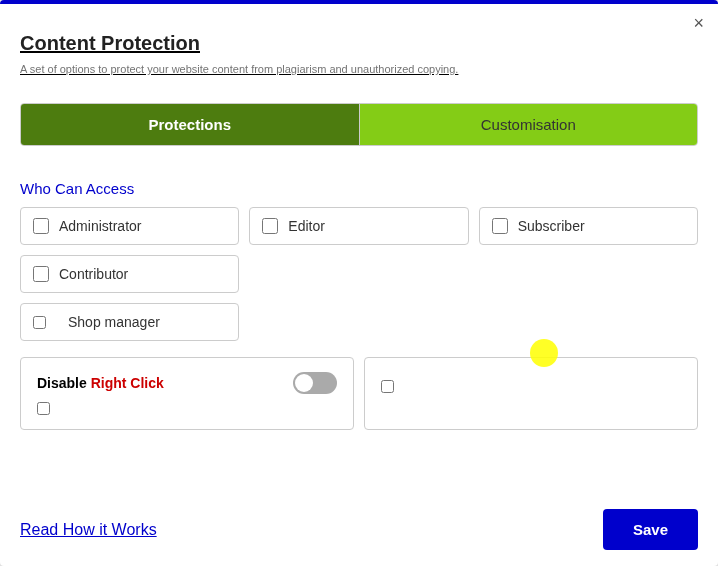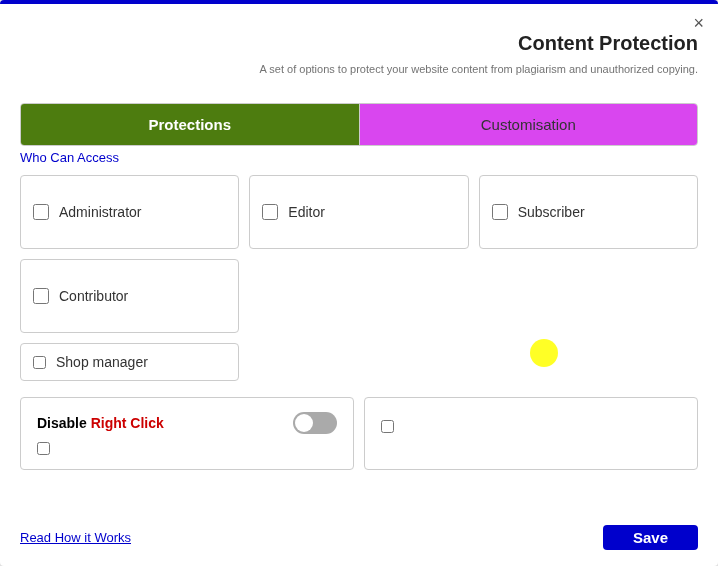--- a/index.html
+++ b/index.html
@@ -28,21 +28,22 @@
       right: 14px;
       font-size: 18px;
       cursor: pointer;
       color: #555;
       background: none;
       border: none;
       line-height: 1;
     }
     .modal-header {
       padding: 28px 20px 10px;
-      text-align: right;
+      text-align: left;
+      text-decoration: underline;
     }
     .modal-title {
       font-size: 20px;
       font-weight: bold;
       color: #222;
       margin-bottom: 8px;
     }
     .modal-subtitle {
       font-size: 11px;
       color: #737373;
@@ -54,50 +55,50 @@
       border-radius: 4px;
       overflow: hidden;
     }
     .tab {
       flex: 1;
       padding: 12px 0;
       text-align: center;
       font-size: 15px;
       cursor: pointer;
       border: none;
-      background: #d946ef;
+      background: #84cc16;
       color: #333;
     }
     .tab.active {
       background: #4d7c0f;
       color: #fff;
       font-weight: bold;
     }
     .tab-divider {
       width: 1px;
       background: #ccc;
     }
     .section-label {
-      margin: 4px 20px 10px;
-      font-size: 13px;
+      margin: 34px 20px 10px;
+      font-size: 15px;
       color: #0000cc;
       font-weight: 500;
     }
     .checkboxes-grid {
       display: grid;
       grid-template-columns: 1fr 1fr 1fr;
       gap: 10px;
       margin: 0 20px;
     }
     .checkbox-item {
       display: flex;
       align-items: center;
       border: 1px solid #ccc;
       border-radius: 4px;
-      padding: 28px 12px;
+      padding: 10px 12px;
       gap: 10px;
     }
     .checkbox-item input[type="checkbox"] {
       width: 16px;
       height: 16px;
       cursor: pointer;
       accent-color: #0000cc;
     }
     .checkbox-label {
       font-size: 14px;
@@ -106,21 +107,21 @@
     .last-row {
       display: flex;
       margin: 10px 20px 0;
     }
     .checkbox-item-single {
       display: flex;
       align-items: center;
       border: 1px solid #ccc;
       border-radius: 4px;
       padding: 10px 12px;
-      gap: 10px;
+      gap: 22px;
       width: calc(33.33% - 7px);
     }
     .protection-cards {
       display: flex;
       gap: 10px;
       margin: 16px 20px 0;
     }
     .protection-card {
       flex: 1;
       border: 1px solid #ccc;
@@ -181,33 +182,33 @@
     }
     .modal-footer {
       display: flex;
       justify-content: space-between;
       align-items: center;
       padding: 16px 20px;
       margin-top: auto;
       border-top: none;
     }
     .read-link {
-      font-size: 13px;
+      font-size: 16px;
       color: #0000cc;
       text-decoration: underline;
       cursor: pointer;
       background: none;
       border: none;
     }
     .save-btn {
       background: #0000cc;
       color: #fff;
       border: none;
       border-radius: 4px;
-      padding: 4px 30px;
+      padding: 12px 30px;
       font-size: 15px;
       cursor: pointer;
       font-weight: bold;
     }
   </style>
 </head>
 <body>
 
 <div class="modal">
   <button class="modal-close">×</button>

